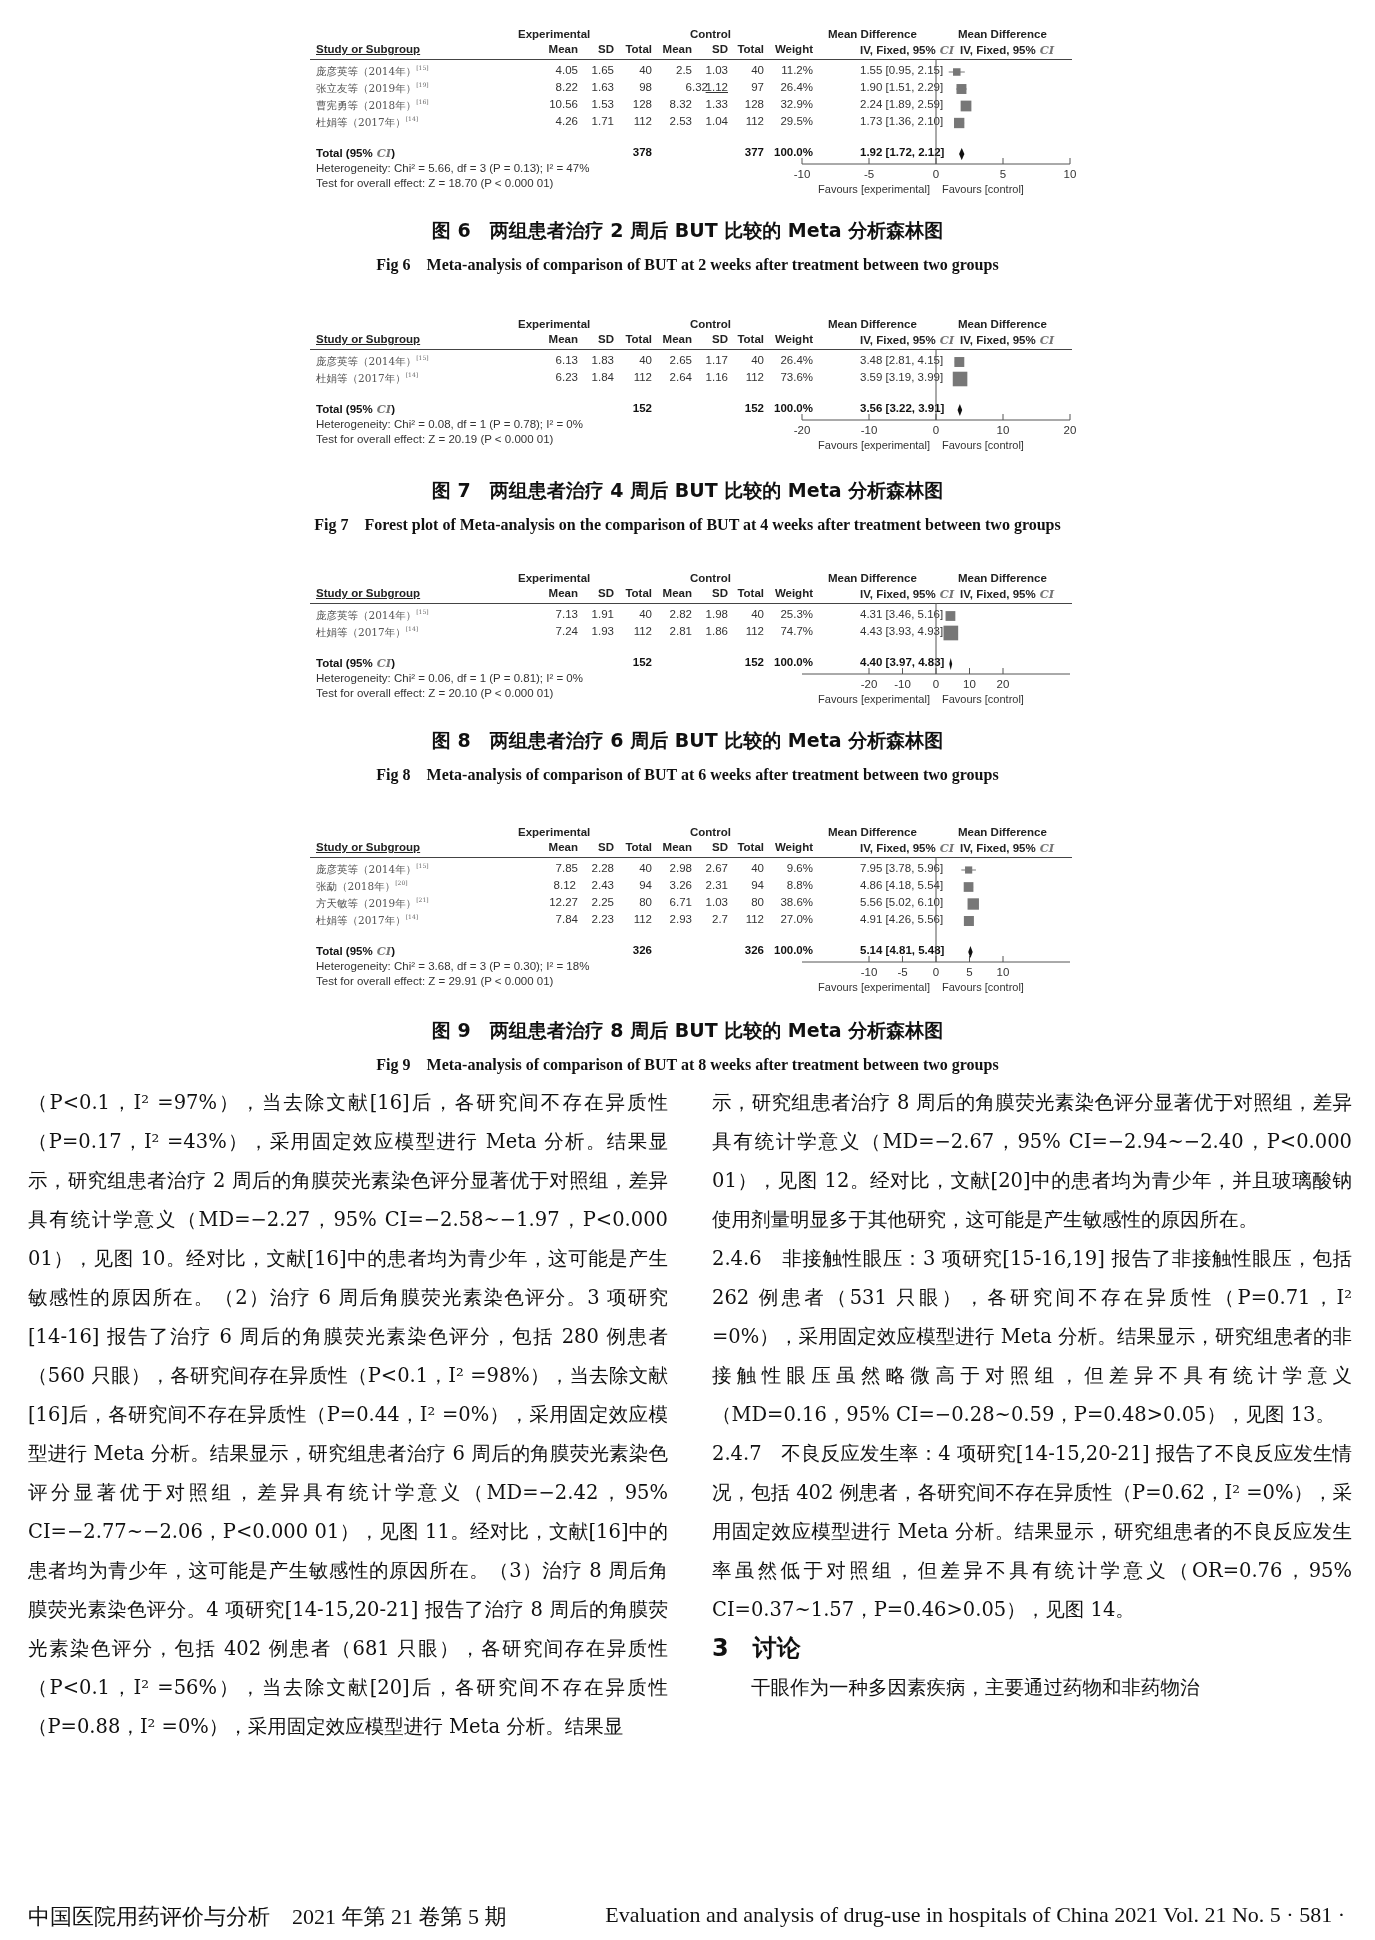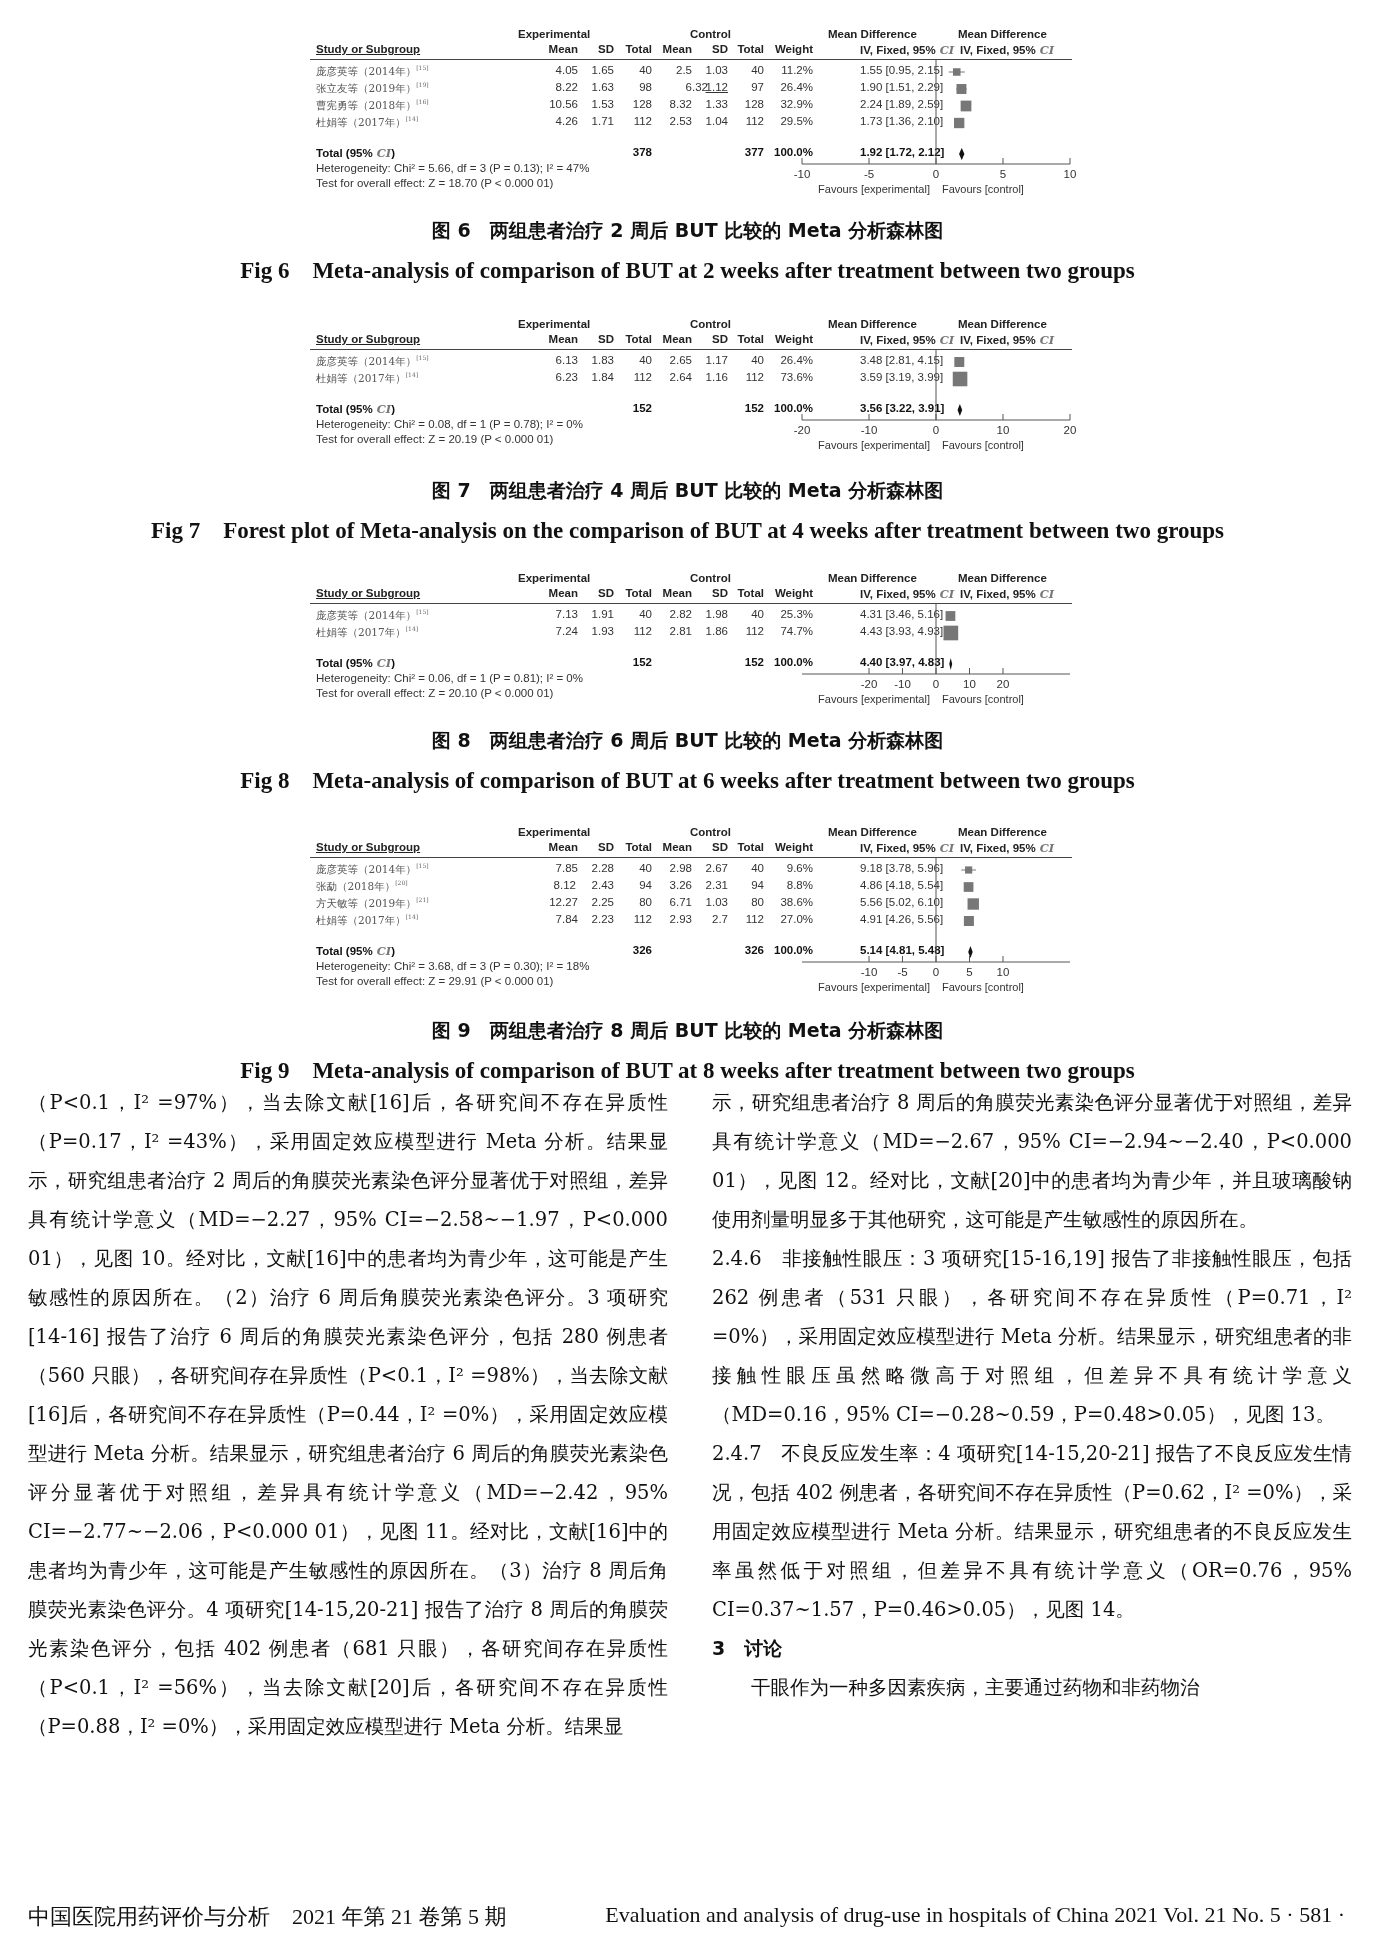--- a/index.html
+++ b/index.html
@@ -13,25 +13,25 @@
   .fp .rule { position:absolute; left:0; width:762px; height:1px; background:#444; }
   .fp .total span.c { font-weight:bold; color:#111; }
   .fp .study { color:#555; font-family:"DejaVu Serif", serif; font-size:10.5px; }
   .fp .sup { font-size:6px; vertical-align:super; color:#666; }
   .fp .note { position:absolute; left:6px; white-space:nowrap; color:#333; }
   .fp em { font-family:"DejaVu Serif", serif; font-style:italic; color:#777; }
   .fp svg { position:absolute; top:0; }
 
   .caption { position:absolute; left:0; width:1375px; text-align:center; font-weight:bold; font-size:19px; }
   .caption.cn { font-family:"DejaVu Sans", sans-serif; }
-  .caption.en { font-family:"Liberation Serif", serif; font-size:23px; }
+  .caption.en { font-family:"Liberation Serif", serif; font-size:16px; }
 
   .col { position:absolute; top:1083px; width:640px; font-size:19.5px; line-height:39px; font-family:"DejaVu Serif", serif; text-align:justify; }
   .col p { margin:0; }
-  .col .sect { font-weight:bold; font-family:"DejaVu Sans", sans-serif; font-size:19px; }
+  .col .sect { font-weight:bold; font-family:"DejaVu Sans", sans-serif; font-size:24px; }
   .col .indent { text-indent:2em; }
   .footer { position:absolute; top:1902px; font-size:22px; font-family:"Liberation Serif", serif; white-space:nowrap; }
 </style>
 </head>
 <body>
 
 <div class="figure" id="fig6" style="top:28px;">
     <div class="fp" style="height: 176px;">
       <div class="hdr1" style="top: 0px;">
         <span class="c " style="left: 208px;">Experimental</span>
@@ -314,21 +314,21 @@
       <div class="rule" style="top: 31px;"></div>
       <div class="row" style="top: 36px;">
         <span class="c study" style="left: 6px;">庞彦英等（2014年）<span class="sup">[15]</span></span>
         <span class="c " style="right: 522px;">7.85</span>
         <span class="c " style="right: 486px;">2.28</span>
         <span class="c " style="right: 448px;">40</span>
         <span class="c " style="right: 408px;">2.98</span>
         <span class="c " style="right: 372px;">2.67</span>
         <span class="c " style="right: 336px;">40</span>
         <span class="c " style="right: 287px;">9.6%</span>
-        <span class="c " style="left: 550px;">9.18 [3.78, 5.96]</span>
+        <span class="c " style="left: 550px;">7.95 [3.78, 5.96]</span>
       </div>
       <div class="row" style="top: 53px;">
         <span class="c study" style="left: 6px;">张勐（2018年）<span class="sup">[20]</span></span>
         <span class="c " style="right: 524px; padding-left: 16px;">8.12</span>
         <span class="c " style="right: 486px;">2.43</span>
         <span class="c " style="right: 448px;">94</span>
         <span class="c " style="right: 408px;">3.26</span>
         <span class="c " style="right: 372px;">2.31</span>
         <span class="c " style="right: 336px;">94</span>
         <span class="c " style="right: 287px;">8.8%</span>

